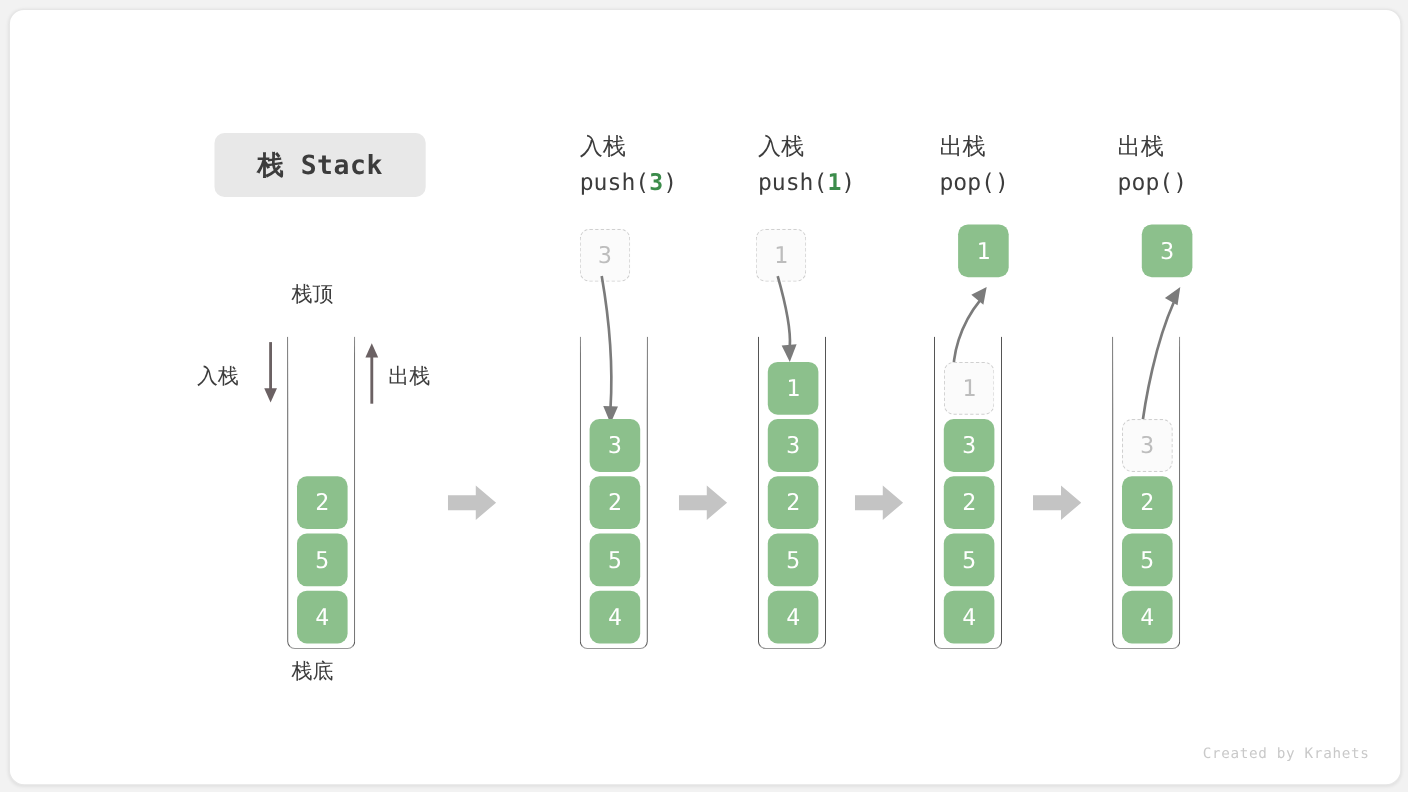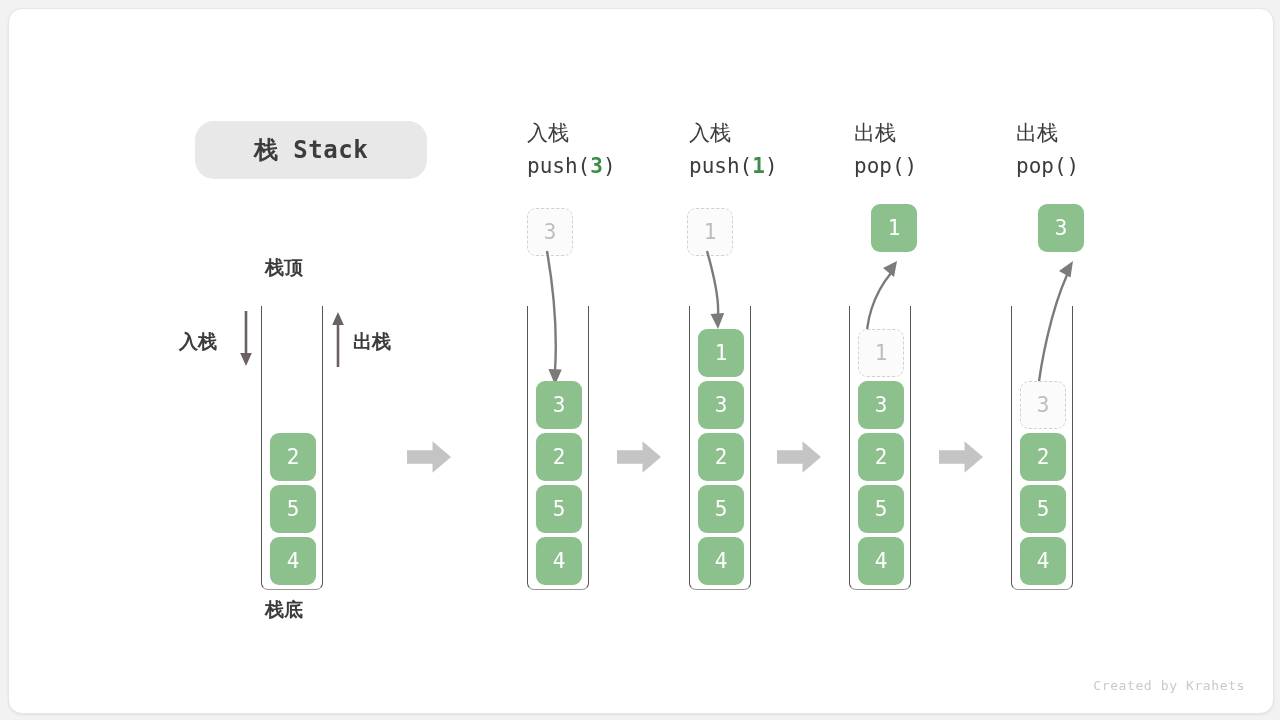--- a/index.html
+++ b/index.html
@@ -15,32 +15,32 @@
     background:#ffffff;
     border:1px solid #e6e6e6;
     border-radius:14px;
     box-shadow:0 1px 3px rgba(0,0,0,.07);
     overflow:hidden;
   }
   .abs{position:absolute;}
 
   
   #title-chip{
-    left:186px;top:112px;width:232px;height:58px;
-    background:#e8e8e8;border-radius:19px;
+    left:186px;top:112px;width:192px;height:58px;
+    background:#e8e8e8;border-radius:9px;
     display:flex;align-items:center;justify-content:center;
     font-family:"DejaVu Sans Mono","Liberation Mono",monospace;
     font-size:24px;font-weight:700;color:#3c3c3c;
     letter-spacing:.5px;
   }
 
   
   .cn-label{
     font-family:"DejaVu Sans","Liberation Sans",sans-serif;
-    font-weight:700;font-size:19px;color:#3c3c3c;
+    font-weight:400;font-size:19px;color:#3c3c3c;
     white-space:nowrap;
   }
   .op-head{
     font-family:"DejaVu Sans Mono","Liberation Mono",monospace;
     font-size:21px;color:#3c3c3c;line-height:1.55;
     white-space:nowrap;text-align:left;
   }
   .op-head .cn{font-family:"DejaVu Sans","Liberation Sans",sans-serif;font-size:21px;}
   .op-head .arg{color:#3c8c4b;font-weight:700;}
 

